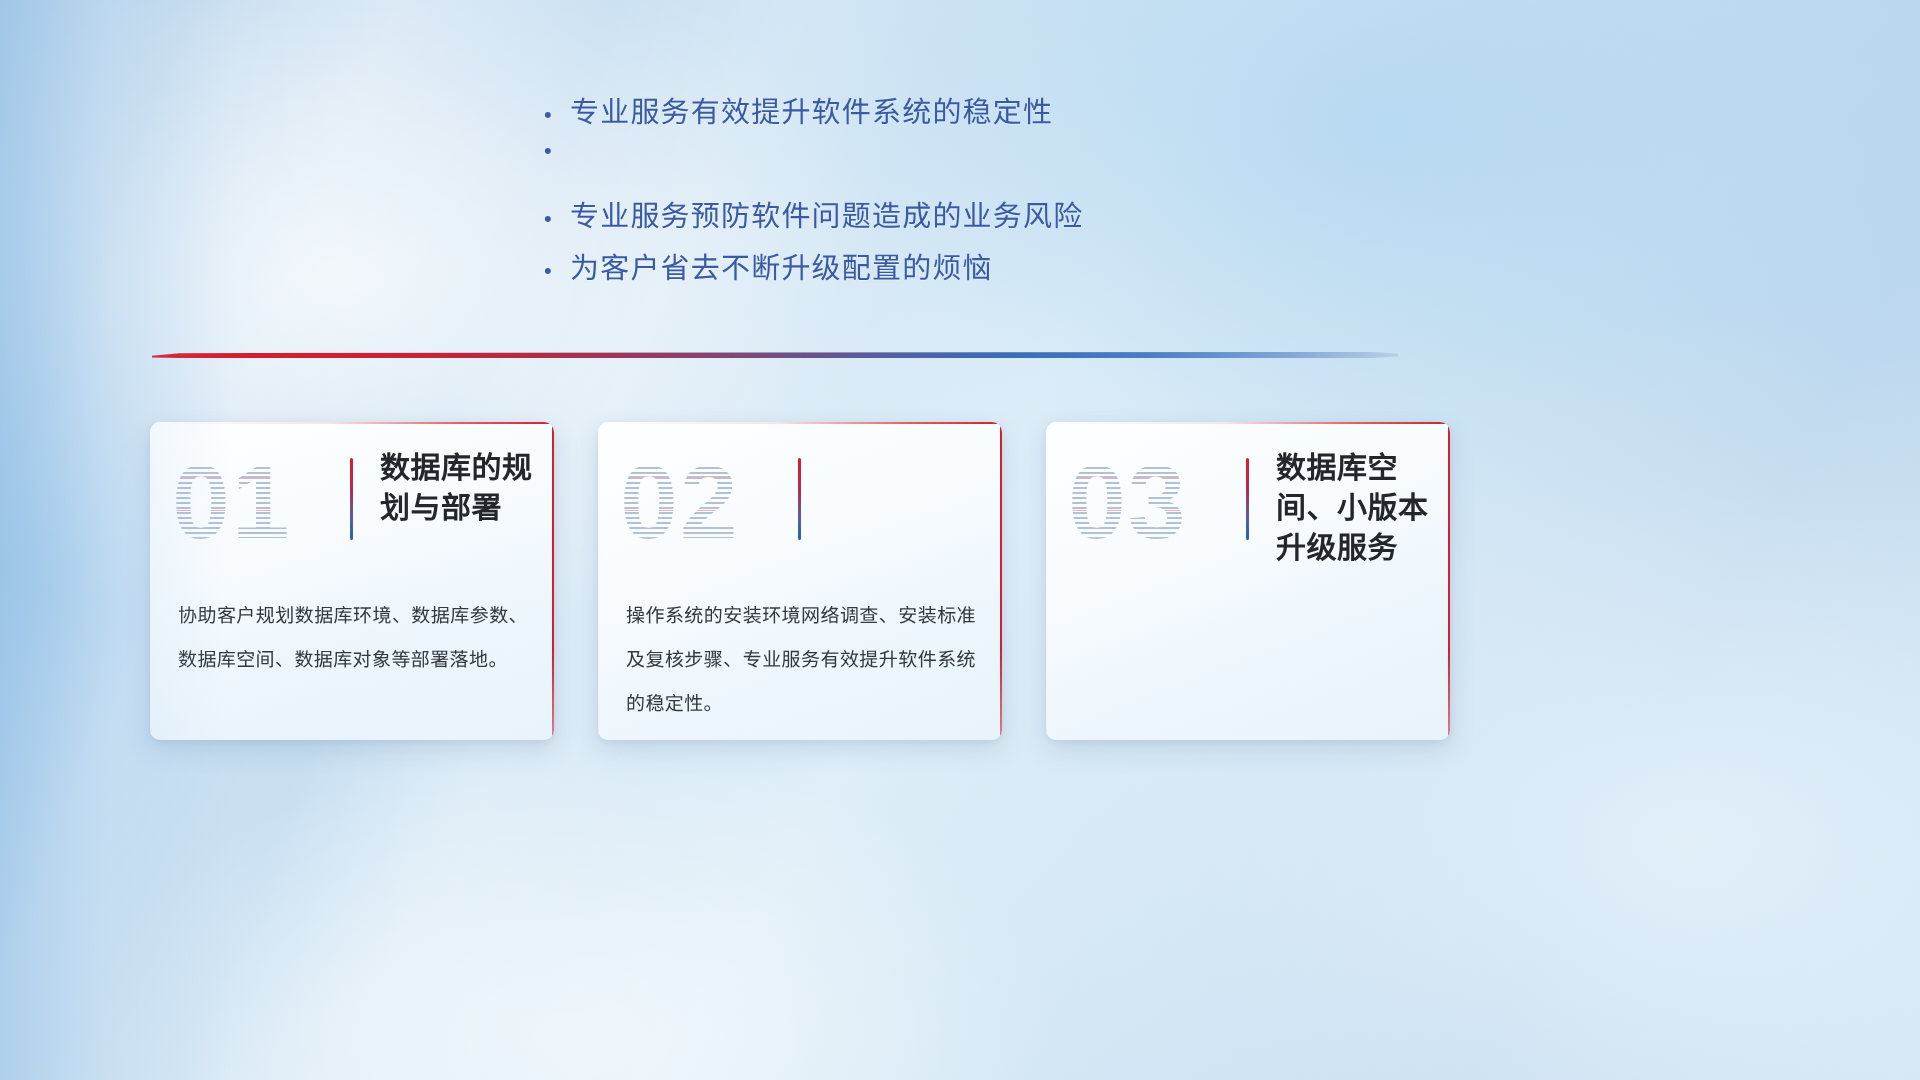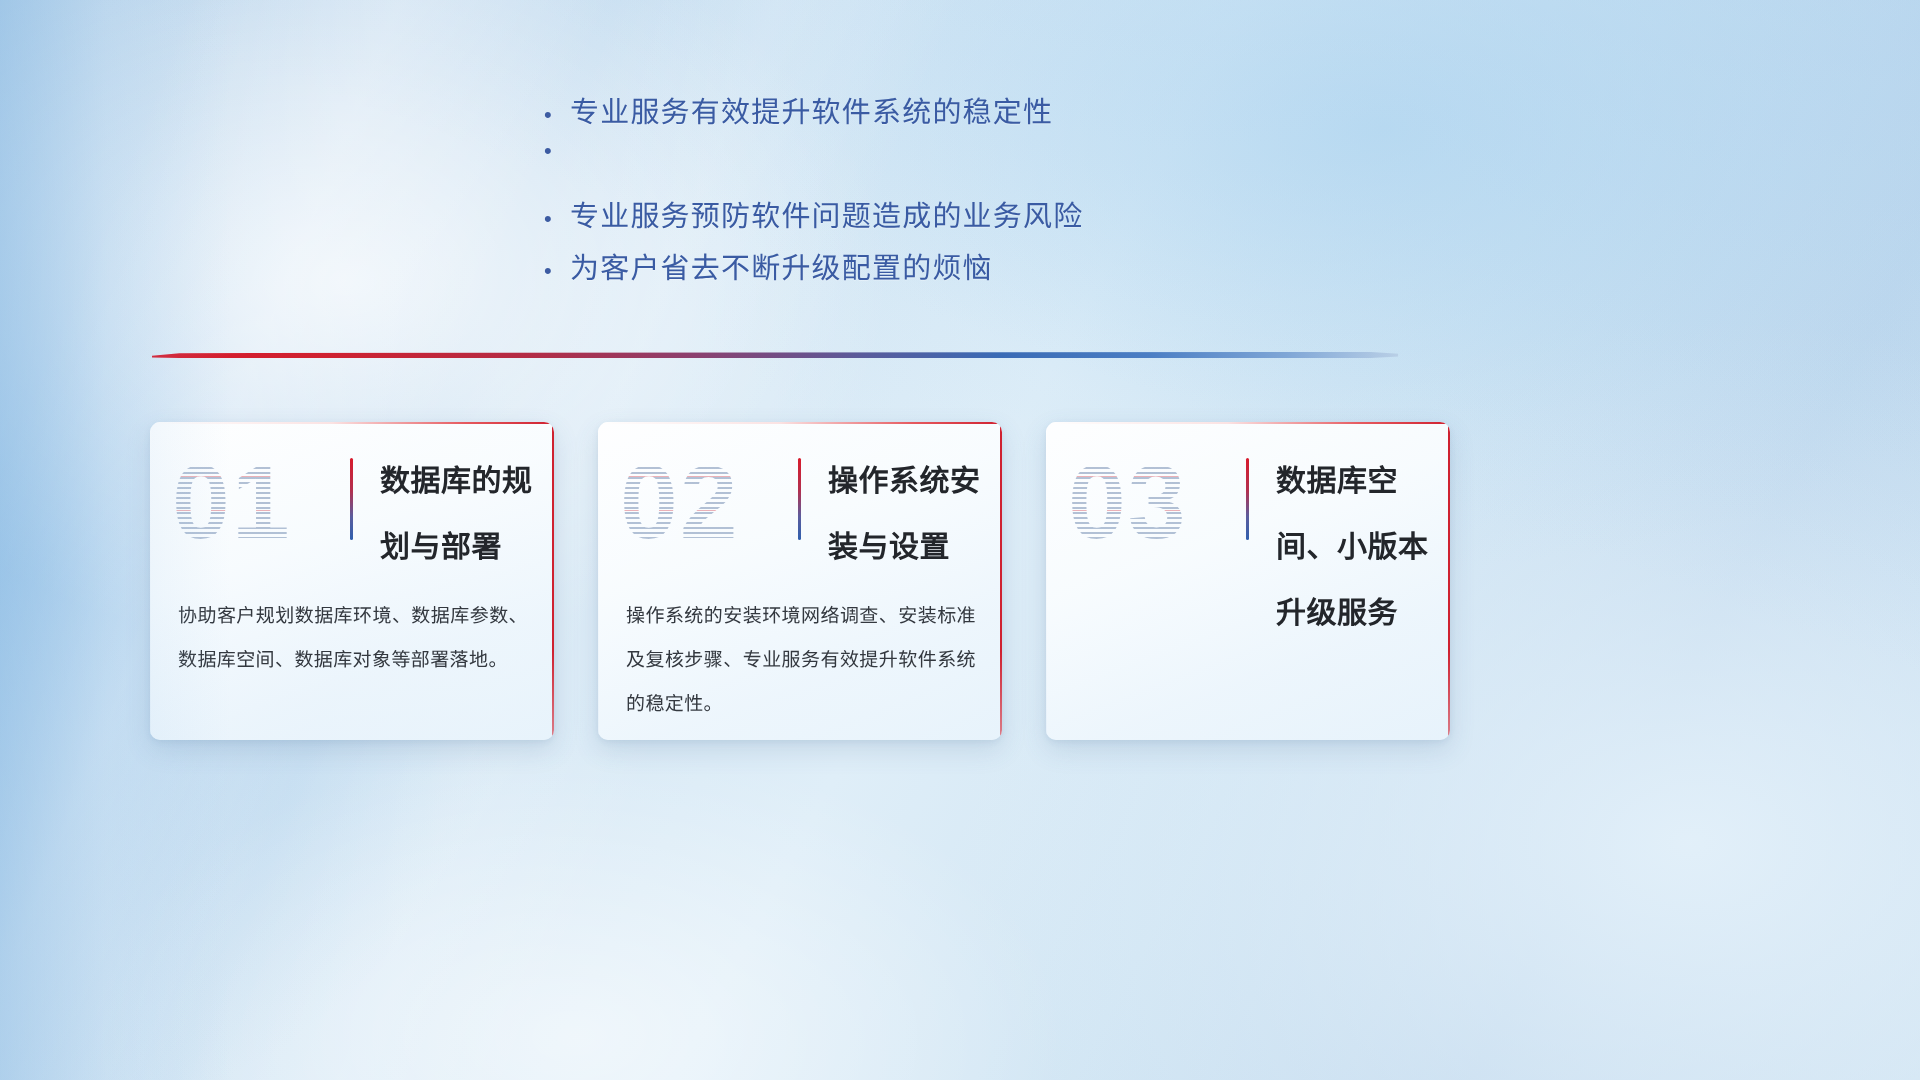--- a/index.html
+++ b/index.html
@@ -212,21 +212,21 @@
     background: linear-gradient(180deg, #d81b2c 0%, #b2304f 40%, #5a5d9e 72%, #2f5fae 100%);
     border-radius: 2px;
   }
   .card-title {
     position: absolute;
     left: 230px;
     top: 26px;
     width: 160px;
     font-size: 30px;
     font-weight: 700;
-    line-height: 66px;
+    line-height: 40px;
     color: #23262b;
     letter-spacing: 0.5px;
   }
 
   .card-body {
     position: absolute;
     left: 28px;
     right: 26px;
     top: 172px;
     font-size: 19px;
@@ -284,21 +284,20 @@
     </div>
 
     <div class="card">
       <div class="card-top-edge"></div>
       <div class="card-right-edge"></div>
       <div class="card-left-edge"></div>
       <div class="card-head">
         <div class="card-number">02</div>
         <div class="card-number-red">02</div>
         <div class="card-bar"></div>
-        <div class="card-title">操作系统安装与设置</div>
       </div>
       <div class="card-body">操作系统的安装环境网络调查、安装标准及复核步骤、专业服务有效提升软件系统的稳定性。</div>
     </div>
 
     <div class="card">
       <div class="card-top-edge"></div>
       <div class="card-right-edge"></div>
       <div class="card-left-edge"></div>
       <div class="card-head">
         <div class="card-number">03</div>

